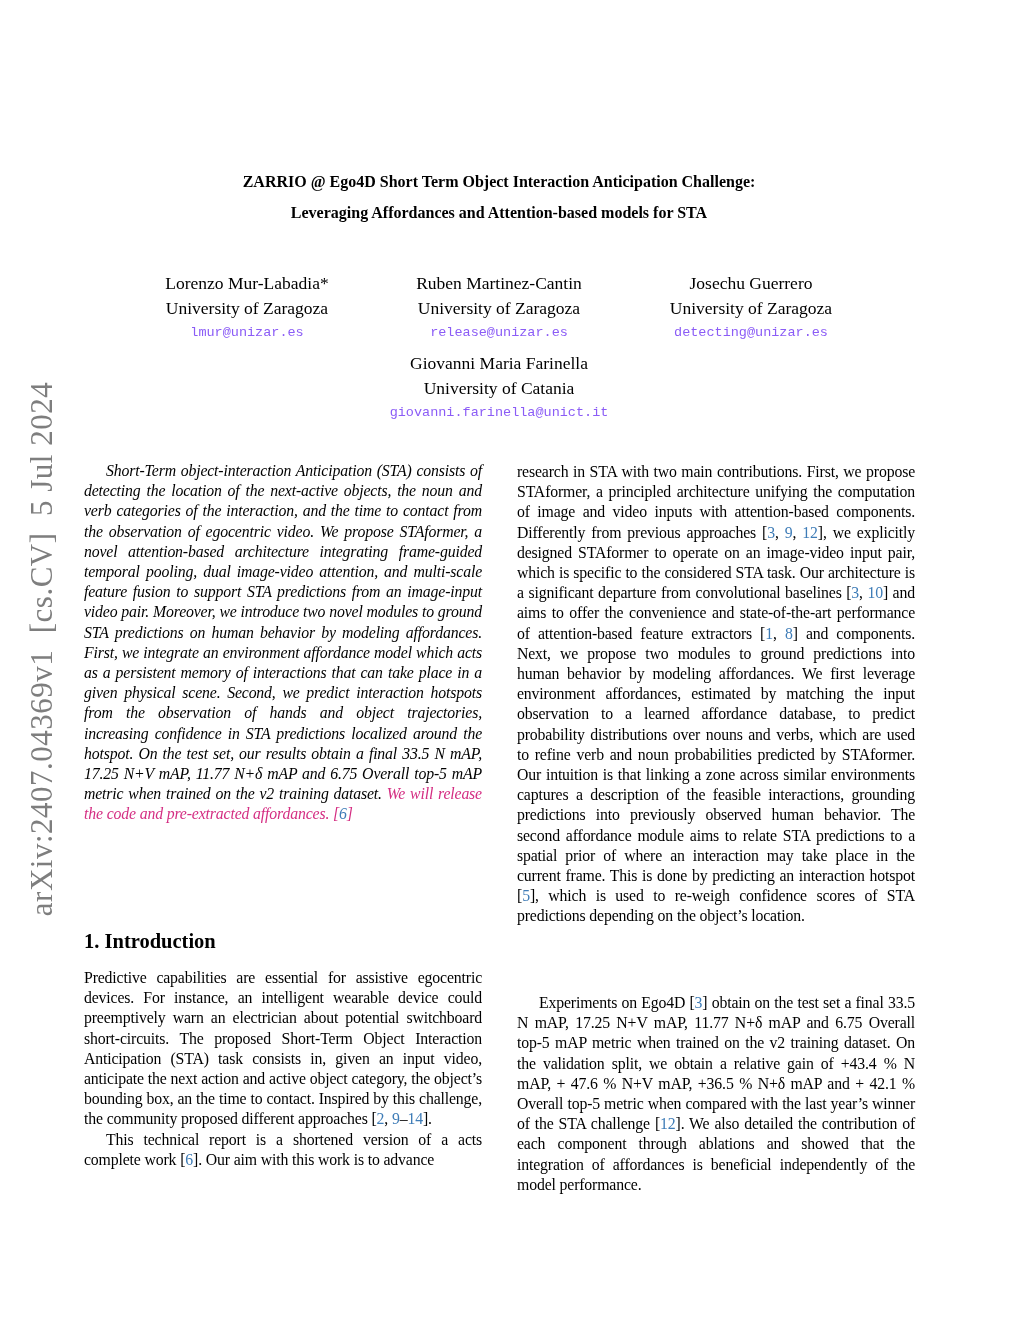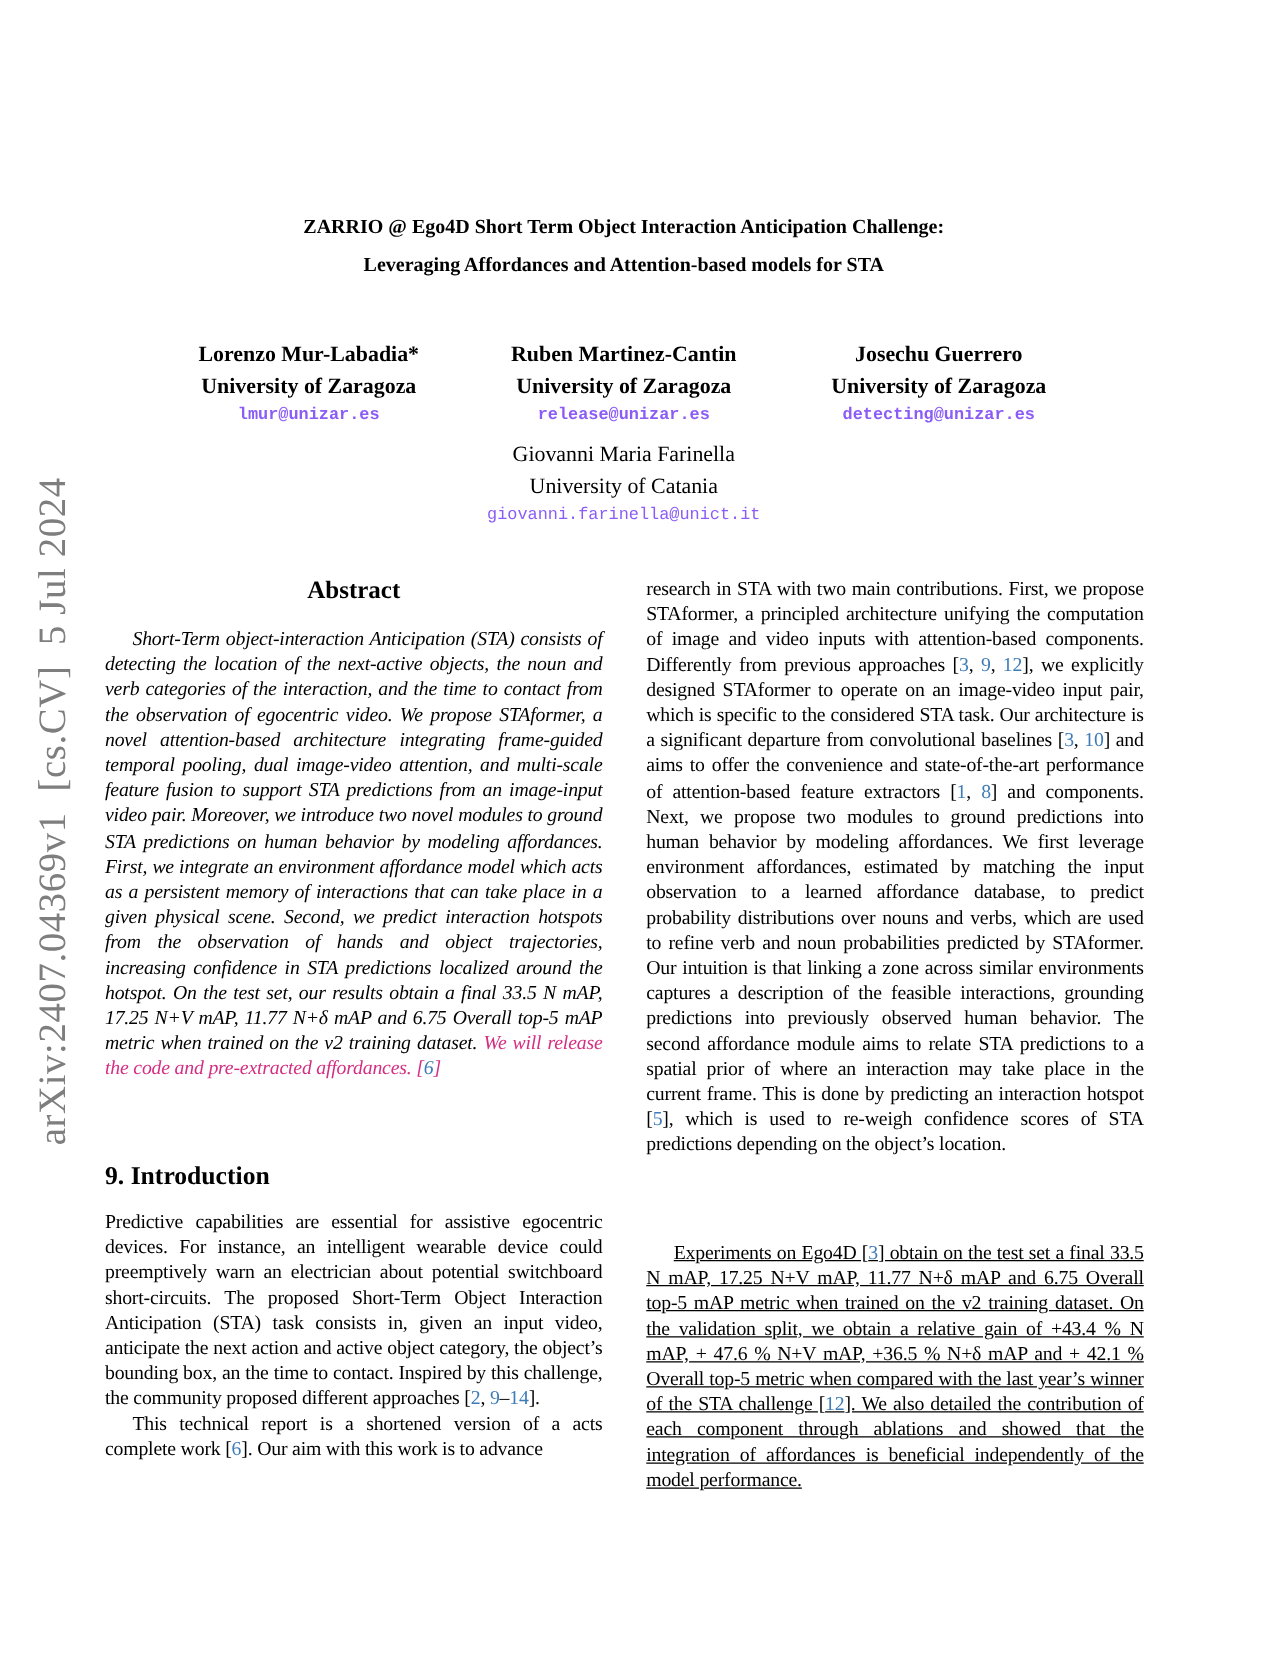--- a/index.html
+++ b/index.html
@@ -46,21 +46,21 @@
 
   
   .authors-row {
     position: absolute;
     top: 271px;
     left: 84px;
     width: 830px;
     display: flex;
     justify-content: center;
   }
-  .author-block { width: 252px; text-align: center; font-weight: bold; }
+  .author-block { width: 252px; text-align: center; }
   .author-center {
     position: absolute;
     top: 351px;
     left: 84px;
     width: 830px;
     text-align: center;
   }
   .author-name, .author-affil { font-size: 17.5px; line-height: 25px; }
   .author-email {
     font-family: "Liberation Mono", monospace;
@@ -68,21 +68,21 @@
     line-height: 22px;
     margin-top: 1px;
     color: #8b5cf6;
   }
 
   
   .col { position: absolute; width: 398px; }
   .col-left-top    { left: 84px;  top: 461px; }
   .col-left-bottom { left: 84px;  top: 930px; }
   .col-right-top   { left: 517px; top: 462px; }
-  .col-right-bottom{ left: 517px; top: 993px; text-decoration: underline; }
+  .col-right-bottom{ left: 517px; top: 993px; }
 
   .abstract-heading {
     text-align: center;
     font-weight: bold;
     font-size: 20px;
     margin: 0 0 18px 0;
   }
   .section-heading {
     font-weight: bold;
     font-size: 20.5px;
@@ -129,26 +129,25 @@
   </div>
 </div>
 
 <div class="author-center">
   <div class="author-name">Giovanni Maria Farinella</div>
   <div class="author-affil">University of Catania</div>
   <div class="author-email">giovanni.farinella@unict.it</div>
 </div>
 
 <div class="col col-left-top">
-  <div class="abstract-heading">Abstract</div>
   <p class="body-par abstract-par indent"><span>Short-Term object-interaction Anticipation (STA) consists of detecting the location of the next-active objects, the noun and verb categories of the interaction, and the time to contact from the observation of egocentric video. We propose STAformer, a novel attention-based architecture integrating frame-guided temporal pooling, dual image-video attention, and multi-scale feature fusion to support STA predictions from an image-input video pair. Moreover, we introduce two novel modules to ground STA predictions on human behavior by modeling affordances. First, we integrate an environment affordance model which acts as a persistent memory of interactions that can take place in a given physical scene. Second, we predict interaction hotspots from the observation of hands and object trajectories, increasing confidence in STA predictions localized around the hotspot. On the test set, our results obtain a final 33.5 N mAP, 17.25 N+V mAP, 11.77 N+δ mAP and 6.75 Overall top-5 mAP metric when trained on the v2 training dataset. </span><span class="run-hl">We will release the code and pre-extracted affordances. </span><span class="run-hl">[</span><span class="run-cite">6</span><span class="run-hl">]</span></p>
 </div>
 
 <div class="col col-left-bottom">
-  <div class="section-heading">9. Introduction</div>
+  <div class="section-heading">1. Introduction</div>
   <p class="body-par"><span>Predictive capabilities are essential for assistive egocentric devices. For instance, an intelligent wearable device could preemptively warn an electrician about potential switchboard short-circuits. The proposed Short-Term Object Interaction Anticipation (STA) task consists in, given an input video, anticipate the next action and active object category, the object’s bounding box, an the time to contact. Inspired by this challenge, the community proposed different approaches [</span><span class="run-cite">2</span><span>, </span><span class="run-cite">9</span><span>–</span><span class="run-cite">14</span><span>].</span></p>
   <p class="body-par indent"><span>This technical report is a shortened version of a acts complete work [</span><span class="run-cite">6</span><span>]. Our aim with this work is to advance</span></p>
 </div>
 
 <div class="col col-right-top">
   <p class="body-par"><span>research in STA with two main contributions. First, we propose STAformer, a principled architecture unifying the computation of image and video inputs with attention-based components. Differently from previous approaches [</span><span class="run-cite">3</span><span>, </span><span class="run-cite">9</span><span>, </span><span class="run-cite">12</span><span>], we explicitly designed STAformer to operate on an image-video input pair, which is specific to the considered STA task. Our architecture is a significant departure from convolutional baselines [</span><span class="run-cite">3</span><span>, </span><span class="run-cite">10</span><span>] and aims to offer the convenience and state-of-the-art performance of attention-based feature extractors [</span><span class="run-cite">1</span><span>, </span><span class="run-cite">8</span><span>] and components. Next, we propose two modules to ground predictions into human behavior by modeling affordances. We first leverage environment affordances, estimated by matching the input observation to a learned affordance database, to predict probability distributions over nouns and verbs, which are used to refine verb and noun probabilities predicted by STAformer. Our intuition is that linking a zone across similar environments captures a description of the feasible interactions, grounding predictions into previously observed human behavior. The second affordance module aims to relate STA predictions to a spatial prior of where an interaction may take place in the current frame. This is done by predicting an interaction hotspot [</span><span class="run-cite">5</span><span>], which is used to re-weigh confidence scores of STA predictions depending on the object’s location.</span></p>
 </div>
 
 <div class="col col-right-bottom">
   <p class="body-par indent"><span>Experiments on Ego4D [</span><span class="run-cite">3</span><span>] obtain on the test set a final 33.5 N mAP, 17.25 N+V mAP, 11.77 N+δ mAP and 6.75 Overall top-5 mAP metric when trained on the v2 training dataset. On the validation split, we obtain a relative gain of +43.4 % N mAP, + 47.6 % N+V mAP, +36.5 % N+δ mAP and + 42.1 % Overall top-5 metric when compared with the last year’s winner of the STA challenge [</span><span class="run-cite">12</span><span>]. We also detailed the contribution of each component through ablations and showed that the integration of affordances is beneficial independently of the model performance.</span></p>

